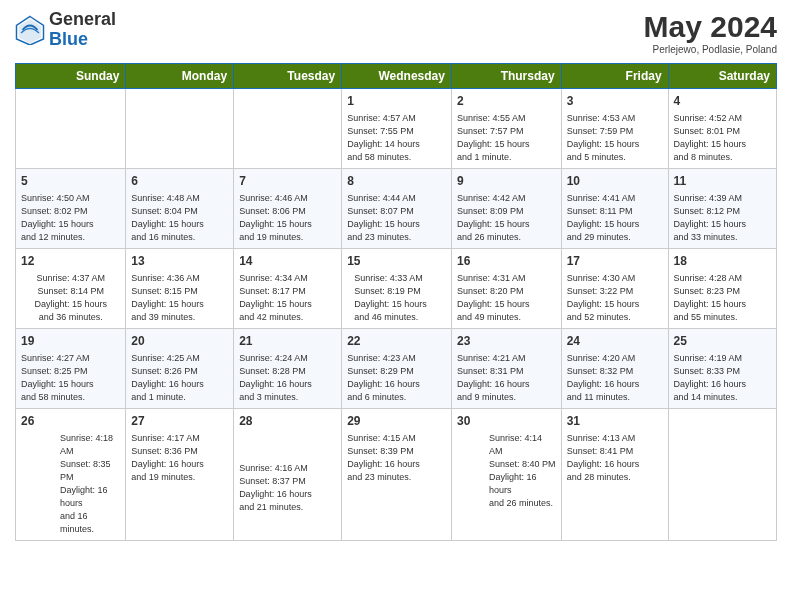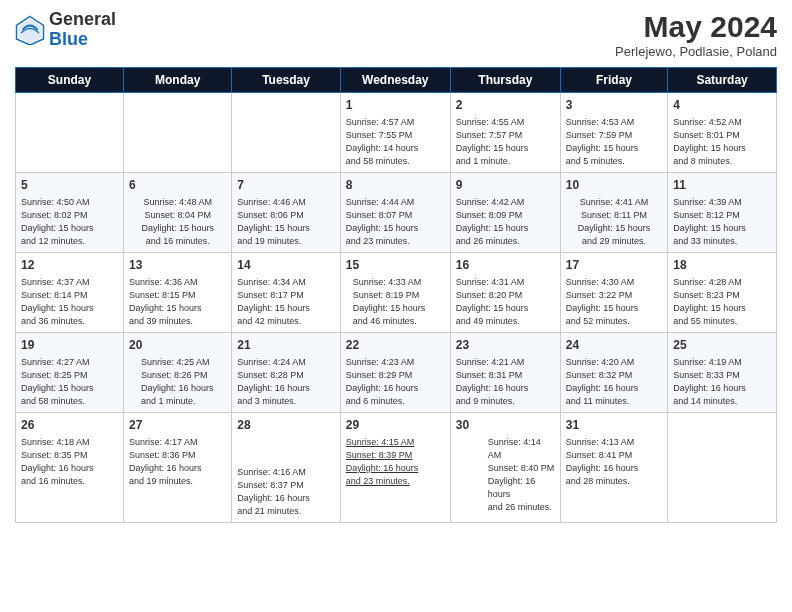--- a/index.html
+++ b/index.html
@@ -39,32 +39,32 @@
     }
     .title-block {
       text-align: right;
     }
     .month-title {
       font-size: 30px;
       font-weight: bold;
       color: #333;
     }
     .location-title {
-      font-size: 13px;
+      font-size: 10px;
       color: #444;
     }
     .calendar {
       width: 100%;
       border-collapse: collapse;
       border: 1px solid #ccc;
     }
     .calendar th {
-      background-color: #0f172a;
+      background-color: #4d7c0f;
       color: #fff;
-      text-align: center;
+      text-align: right;
       padding: 5px 6px;
       font-size: 12px;
       font-weight: bold;
       border: 1px solid #1a6bb5;
     }
     .calendar td {
       vertical-align: top;
       width: 113px;
       min-height: 70px;
       border: 1px solid #ccc;
@@ -162,21 +162,21 @@
         <tr>
           <td>
             <span class="day-number">5</span>
             <div class="day-info" style="white-space: pre-line;">Sunrise: 4:50 AM
 Sunset: 8:02 PM
 Daylight: 15 hours
 and 12 minutes.</div>
           </td>
           <td>
             <span class="day-number">6</span>
-            <div class="day-info" style="white-space: pre-line; text-align: center;">Sunrise: 4:48 AM
+            <div class="day-info" style="white-space: pre-line;">Sunrise: 4:48 AM
 Sunset: 8:04 PM
 Daylight: 15 hours
 and 16 minutes.</div>
           </td>
           <td>
             <span class="day-number">7</span>
             <div class="day-info" style="white-space: pre-line;">Sunrise: 4:46 AM
 Sunset: 8:06 PM
 Daylight: 15 hours
 and 19 minutes.</div>
@@ -190,37 +190,37 @@
           </td>
           <td>
             <span class="day-number">9</span>
             <div class="day-info" style="white-space: pre-line;">Sunrise: 4:42 AM
 Sunset: 8:09 PM
 Daylight: 15 hours
 and 26 minutes.</div>
           </td>
           <td>
             <span class="day-number">10</span>
-            <div class="day-info" style="white-space: pre-line; text-align: center;">Sunrise: 4:41 AM
+            <div class="day-info" style="white-space: pre-line;">Sunrise: 4:41 AM
 Sunset: 8:11 PM
 Daylight: 15 hours
 and 29 minutes.</div>
           </td>
           <td>
             <span class="day-number">11</span>
             <div class="day-info" style="white-space: pre-line;">Sunrise: 4:39 AM
 Sunset: 8:12 PM
 Daylight: 15 hours
 and 33 minutes.</div>
           </td>
         </tr>
         <tr>
           <td>
             <span class="day-number">12</span>
-            <div class="day-info" style="white-space: pre-line;">Sunrise: 4:37 AM
+            <div class="day-info" style="white-space: pre-line; text-align: center;">Sunrise: 4:37 AM
 Sunset: 8:14 PM
 Daylight: 15 hours
 and 36 minutes.</div>
           </td>
           <td>
             <span class="day-number">13</span>
             <div class="day-info" style="white-space: pre-line;">Sunrise: 4:36 AM
 Sunset: 8:15 PM
 Daylight: 15 hours
 and 39 minutes.</div>
@@ -264,21 +264,21 @@
         <tr>
           <td>
             <span class="day-number">19</span>
             <div class="day-info" style="white-space: pre-line;">Sunrise: 4:27 AM
 Sunset: 8:25 PM
 Daylight: 15 hours
 and 58 minutes.</div>
           </td>
           <td>
             <span class="day-number">20</span>
-            <div class="day-info" style="white-space: pre-line; margin-left: 12px;">Sunrise: 4:25 AM
+            <div class="day-info" style="white-space: pre-line;">Sunrise: 4:25 AM
 Sunset: 8:26 PM
 Daylight: 16 hours
 and 1 minute.</div>
           </td>
           <td>
             <span class="day-number">21</span>
             <div class="day-info" style="white-space: pre-line;">Sunrise: 4:24 AM
 Sunset: 8:28 PM
 Daylight: 16 hours
 and 3 minutes.</div>
@@ -308,42 +308,42 @@
             <span class="day-number">25</span>
             <div class="day-info" style="white-space: pre-line;">Sunrise: 4:19 AM
 Sunset: 8:33 PM
 Daylight: 16 hours
 and 14 minutes.</div>
           </td>
         </tr>
         <tr>
           <td>
             <span class="day-number">26</span>
-            <div class="day-info" style="white-space: pre-line;">Sunrise: 4:18 AM
+            <div class="day-info" style="white-space: pre-line; margin-left: 39px;">Sunrise: 4:18 AM
 Sunset: 8:35 PM
 Daylight: 16 hours
 and 16 minutes.</div>
           </td>
           <td>
             <span class="day-number">27</span>
             <div class="day-info" style="white-space: pre-line;">Sunrise: 4:17 AM
 Sunset: 8:36 PM
 Daylight: 16 hours
 and 19 minutes.</div>
           </td>
           <td>
             <span class="day-number">28</span>
             <div class="day-info" style="white-space: pre-line; margin-top: 32px;">Sunrise: 4:16 AM
 Sunset: 8:37 PM
 Daylight: 16 hours
 and 21 minutes.</div>
           </td>
           <td>
             <span class="day-number">29</span>
-            <div class="day-info" style="white-space: pre-line; text-decoration: underline;">Sunrise: 4:15 AM
+            <div class="day-info" style="white-space: pre-line;">Sunrise: 4:15 AM
 Sunset: 8:39 PM
 Daylight: 16 hours
 and 23 minutes.</div>
           </td>
           <td>
             <span class="day-number">30</span>
             <div class="day-info" style="white-space: pre-line; margin-left: 32px;">Sunrise: 4:14 AM
 Sunset: 8:40 PM
 Daylight: 16 hours
 and 26 minutes.</div>

